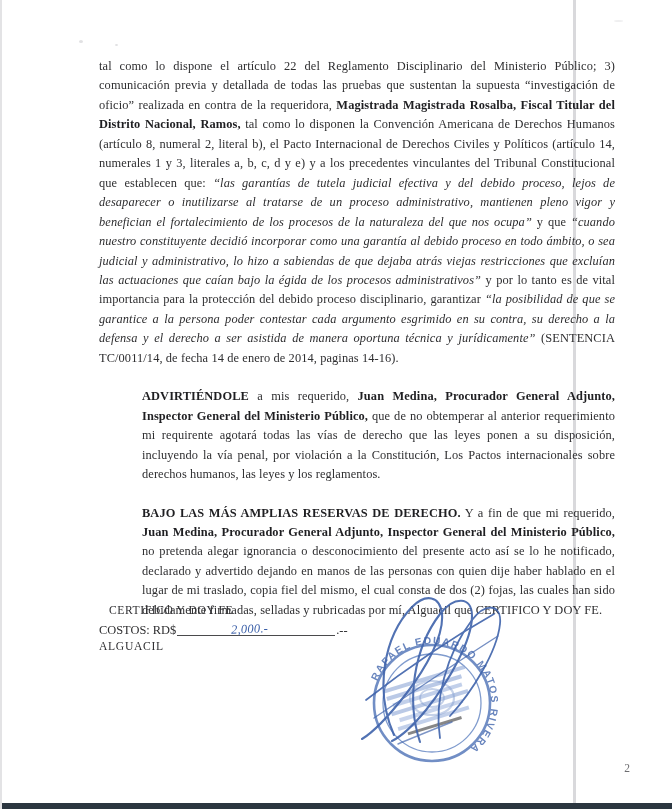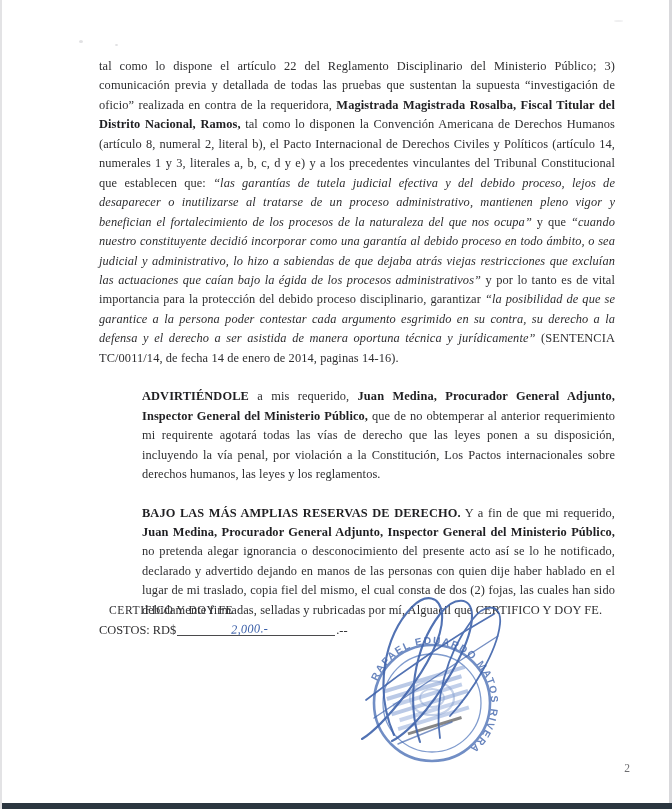--- a/index.html
+++ b/index.html
@@ -6,21 +6,21 @@
   html,body { width:672px; height:809px; }
   body {
     background:#ffffff;
     font-family:"Liberation Serif", serif;
     position:relative;
     overflow:hidden;
   }
   .page {
     position:absolute;
     left:0; top:0;
-    width:672px; height:809px;
+    width:576px; height:809px;
     background:#ffffff;
     border-left:2px solid #e3e3e5;
     border-right:3px solid #d9d9dc;
   }
   .bottom-bar {
     position:absolute;
     left:0; bottom:0;
     width:672px; height:6px;
     background:#2b3640;
   }
@@ -132,20 +132,21 @@
     <p class="para gap-above"><span class="b">ADVIRTIÉNDOLE</span><span> a mis requerido, </span><span class="b">Juan Medina, Procurador General Adjunto, Inspector General del Ministerio Público,</span><span> que de no obtemperar al anterior requerimiento mi requirente agotará todas las vías de derecho que las leyes ponen a su disposición, incluyendo la vía penal, por violación a la Constitución, Los Pactos internacionales sobre derechos humanos, las leyes y los reglamentos.</span></p>
 
     <p class="para gap-above"><span class="b">BAJO LAS MÁS AMPLIAS RESERVAS DE DERECHO.</span><span> Y a fin de que mi requerido, </span><span class="b">Juan Medina, Procurador General Adjunto, Inspector General del Ministerio Público,</span><span> no pretenda alegar ignorancia o desconocimiento del presente acto así se lo he notificado, declarado y advertido dejando en manos de las personas con quien dije haber hablado en el lugar de mi traslado, copia fiel del mismo, el cual consta de dos (2) fojas, las cuales han sido debidamente firmadas, selladas y rubricadas por mí, Alguacil que CERTIFICO Y DOY FE.</span></p>
 
     <div class="costos-line"><span>COSTOS: RD$</span><span class="costos-rule"></span><span>.--</span><span class="handwritten-amount">2,000.-</span></div>
 
   </div>
 
   <div class="sig-block">
     <div class="sig-certifico">CERTIFICO Y DOY FE</div>
+    <div class="sig-alguacil">ALGUACIL</div>
   </div>
 
   <svg class="ink-layer" viewBox="0 0 672 809" xmlns="http://www.w3.org/2000/svg">
     <defs>
       <path id="stampRing" d="M 430,703 m -59,0 a 59,59 0 1,1 118,0 a 59,59 0 1,1 -118,0"></path>
       <clipPath id="stampClip">
           <circle cx="430" cy="703" r="58"></circle>
         </clipPath>
     </defs>
 

